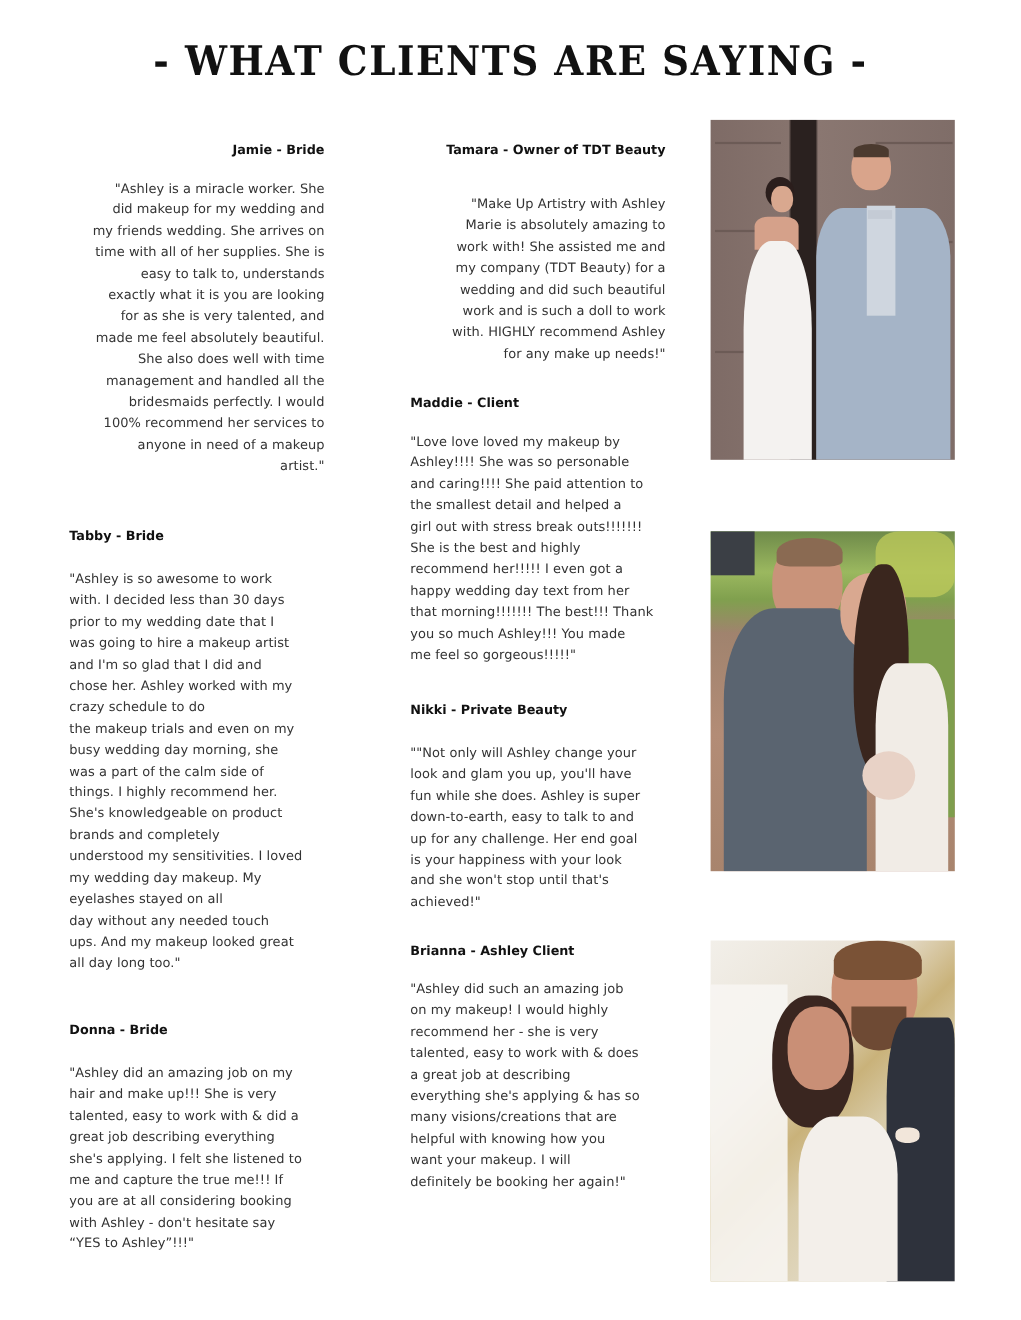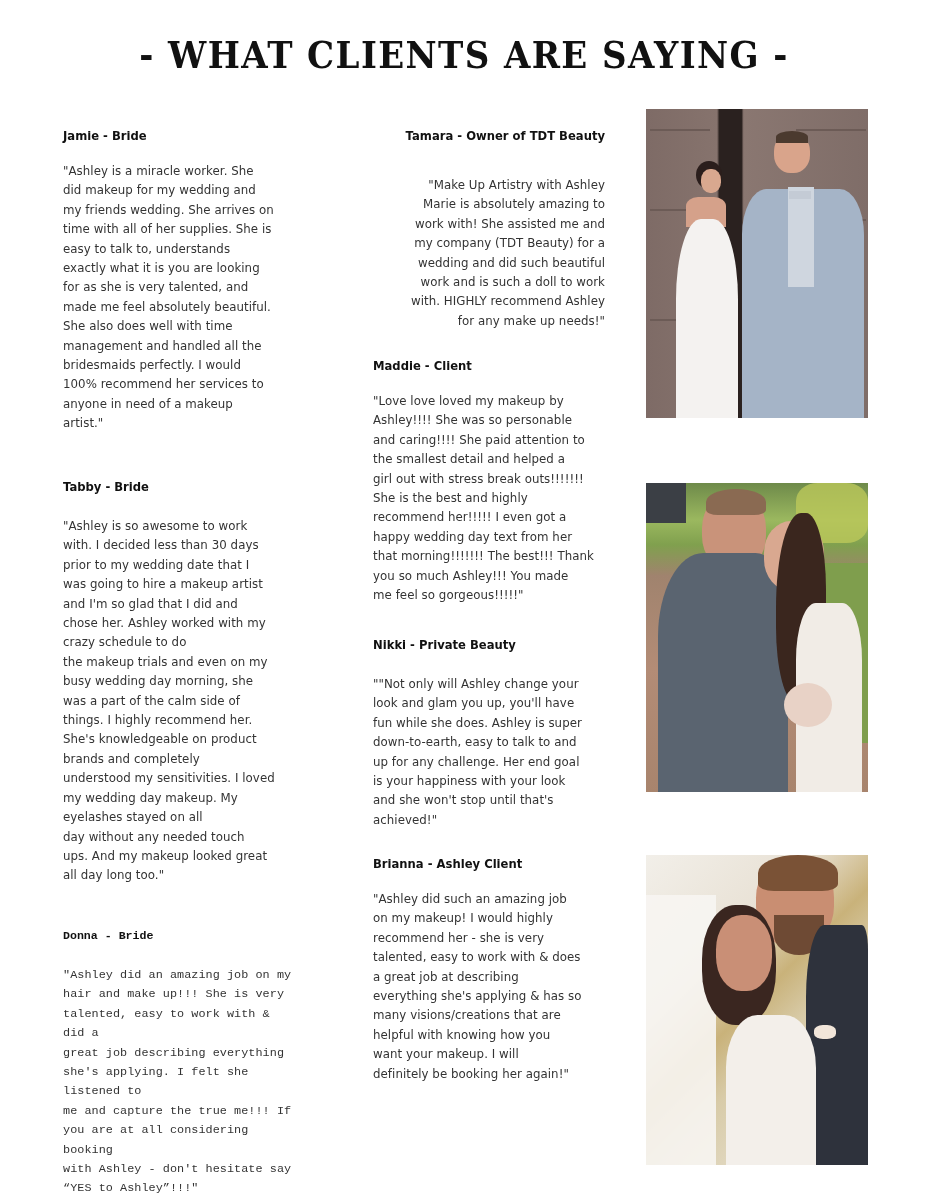--- a/index.html
+++ b/index.html
@@ -24,21 +24,21 @@
   .p3 { top: 855px; height: 310px;
         background: linear-gradient(135deg, #f2efe9 0%, #e9e2d6 30%, #c9b27a 48%, #d8cba8 60%, #efece6 100%); }
   .shape { position: absolute; }
 </style>
 </head>
 <body>
 
 <div class="title">- WHAT CLIENTS ARE SAYING -</div>
 
 <div class="col col-left">
-  <div class="t" style="top:0px;">
+  <div class="t" style="top:0px;text-align:right;">
     <div class="name">Jamie - Bride</div>
     <div class="quote" style="margin-top:18px;">"Ashley is a miracle worker. She
 did makeup for my wedding and
 my friends wedding. She arrives on
 time with all of her supplies. She is
 easy to talk to, understands
 exactly what it is you are looking
 for as she is very talented, and
 made me feel absolutely beautiful.
 She also does well with time
@@ -63,21 +63,21 @@
 things. I highly recommend her.
 She's knowledgeable on product
 brands and completely
 understood my sensitivities. I loved
 my wedding day makeup. My
 eyelashes stayed on all
  day without any needed touch
 ups. And my makeup looked great
 all day long too."</div>
   </div>
-  <div class="t" style="top:800px;font-family:Liberation Mono, monospace;">
+  <div class="t" style="top:800px;">
     <div class="name">Donna - Bride</div>
     <div class="quote" style="margin-top:22px;">"Ashley did an amazing job on my
 hair and make up!!!  She is very
 talented, easy to work with &amp; did a
 great job describing everything
 she's applying. I felt she listened to
 me and capture the true me!!!  If
  you are at all considering booking
 with Ashley - don't hesitate say
 “YES to Ashley”!!!"</div>

